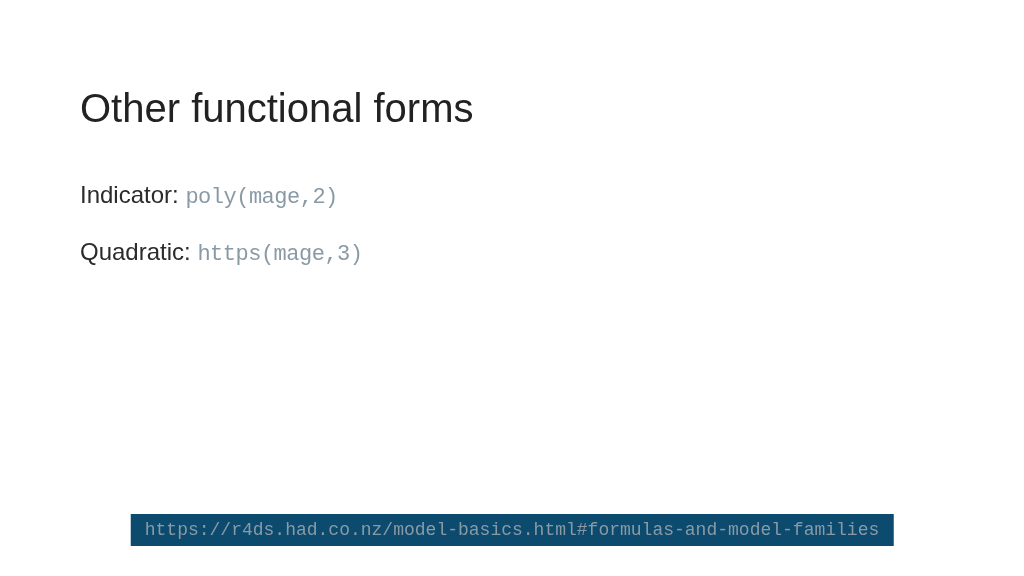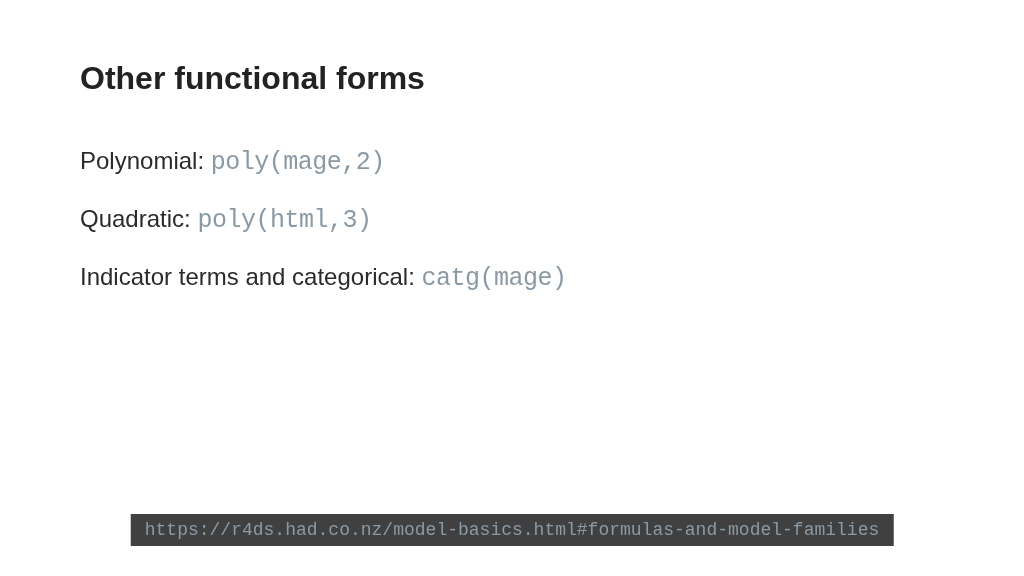--- a/index.html
+++ b/index.html
@@ -10,62 +10,60 @@
     body {
       width: 1024px;
       height: 576px;
       background: #ffffff;
       font-family: "Segoe UI", "Helvetica Neue", Arial, sans-serif;
       color: #2b2b2b;
       padding: 60px 80px 30px 80px;
       position: relative;
     }
     .title {
-      font-size: 32px;
-      font-weight: 700;
+      font-size: 40px;
+      font-weight: 400;
       color: #222;
       margin-bottom: 50px;
+      margin-top: 26px;
     }
     .item {
       font-size: 24px;
       margin-bottom: 28px;
       color: #2b2b2b;
     }
     .label {
       font-weight: 400;
     }
     .code {
       font-family: "Consolas", "Courier New", monospace;
       color: #8a9aa5;
-      font-size: 25px;
+      font-size: 22px;
       letter-spacing: -0.5px;
     }
     .footer {
       position: absolute;
       bottom: 30px;
       left: 50%;
       transform: translateX(-50%);
-      background: #404040;
+      background: #0c4a6e;
       padding: 6px 14px;
       font-family: "Consolas", "Courier New", monospace;
       font-size: 18px;
       color: #8a9aa5;
       white-space: nowrap;
     }
   </style>
 </head>
 <body>
 
 <h1 class="title">Other functional forms</h1>
 
 <div class="content">
   <div class="item">
-    <span class="label">Polynomial: </span><span class="code">poly(mage,2)</span>
+    <span class="label">Indicator: </span><span class="code">poly(mage,2)</span>
   </div>
   <div class="item">
-    <span class="label">Quadratic: </span><span class="code">poly(html,3)</span>
-  </div>
-  <div class="item">
-    <span class="label">Indicator terms and categorical: </span><span class="code">catg(mage)</span>
+    <span class="label">Quadratic: </span><span class="code">https(mage,3)</span>
   </div>
 </div>
 
 <div class="footer">https://r4ds.had.co.nz/model-basics.html#formulas-and-model-families</div>
 
 </body></html>

